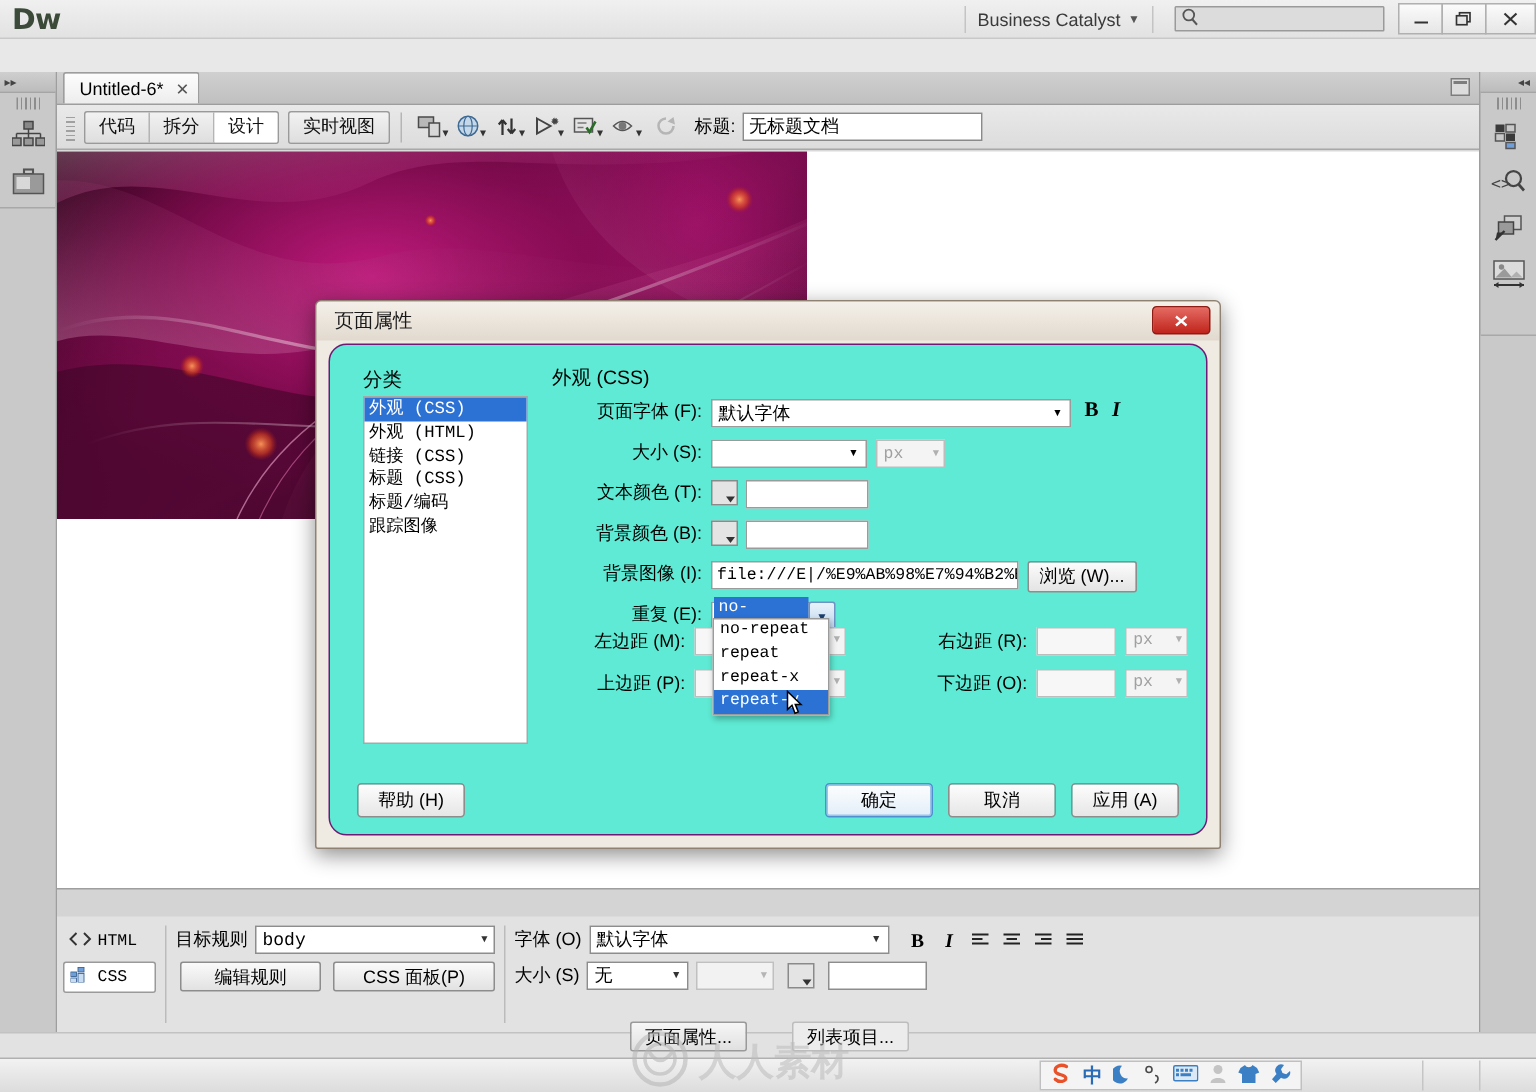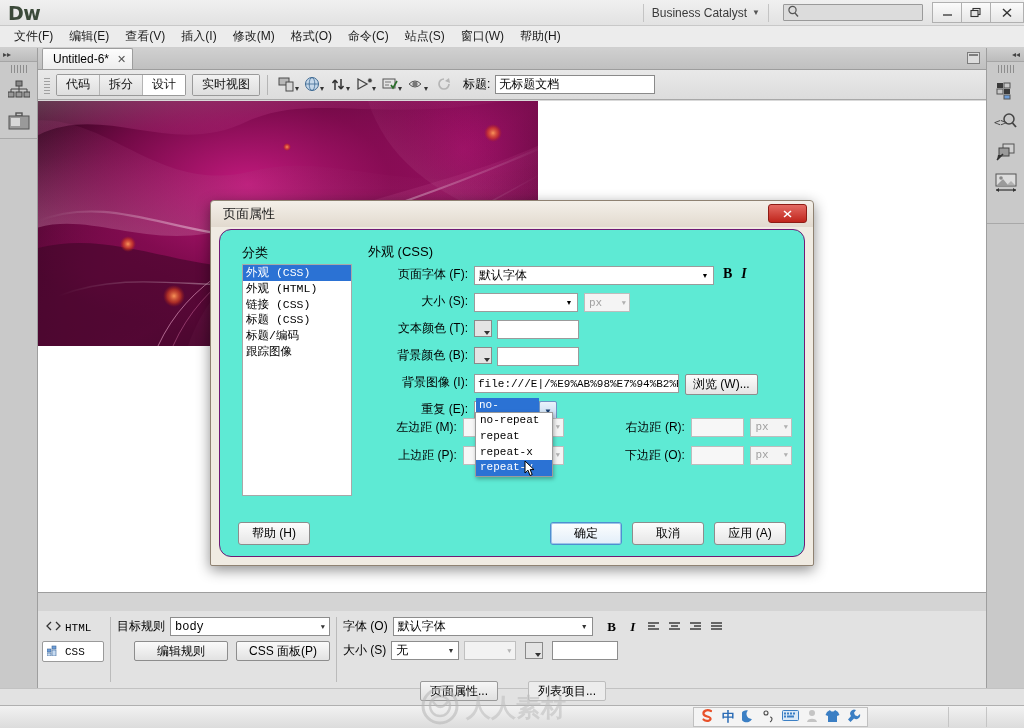--- a/index.html
+++ b/index.html
@@ -386,32 +386,20 @@
         <div class="win-btn close">
           <svg width="12" height="11">
               <line x1="2" y1="2" x2="10" y2="9.5" stroke="#333" stroke-width="1.4"></line>
               <line x1="10" y1="2" x2="2" y2="9.5" stroke="#333" stroke-width="1.4"></line>
             </svg>
         </div>
       </div>
     </div>
   </div>
 
-  <div class="menubar">
-    <div class="menu-item">文件(F)</div>
-    <div class="menu-item">编辑(E)</div>
-    <div class="menu-item">查看(V)</div>
-    <div class="menu-item">插入(I)</div>
-    <div class="menu-item">修改(M)</div>
-    <div class="menu-item">格式(O)</div>
-    <div class="menu-item">命令(C)</div>
-    <div class="menu-item">站点(S)</div>
-    <div class="menu-item">窗口(W)</div>
-    <div class="menu-item">帮助(H)</div>
-  </div>
 
   <div class="leftdock">
     <div class="dock-head">▸▸</div>
     <div class="dock-grip"></div>
     <div class="dock-btn">
       <svg width="22" height="20" viewBox="0 0 22 20">
         <rect x="8" y="1" width="6" height="5" fill="#888" stroke="#444"></rect>
         <line x1="11" y1="6" x2="11" y2="9" stroke="#444"></line>
           <line x1="3" y1="9" x2="19" y2="9" stroke="#444"></line>
         <line x1="3" y1="9" x2="3" y2="12" stroke="#444"></line>
@@ -681,21 +669,21 @@
       <div class="prop-col">
         <div class="prow">
           <span class="plabel">目标规则</span>
           <div class="pselect" style="width:160px;">
             <span>body</span>
             <span class="arr">▼</span>
           </div>
         </div>
         <div class="prow" style="justify-content:flex-end;gap:8px;">
           <div class="pbtn" style="width:94px;">编辑规则</div>
-          <div class="pbtn" style="width:94px;">CSS 面板(P)</div>
+          <div class="pbtn" style="width:108px;">CSS 面板(P)</div>
         </div>
       </div>
 
       <div class="prop-vsep"></div>
 
       <div class="prop-col">
         <div class="prow">
           <span class="plabel">字体 (O)</span>
           <div class="pselect" style="width:200px;font-family:'Liberation Sans',sans-serif;">
             <span>默认字体</span>

